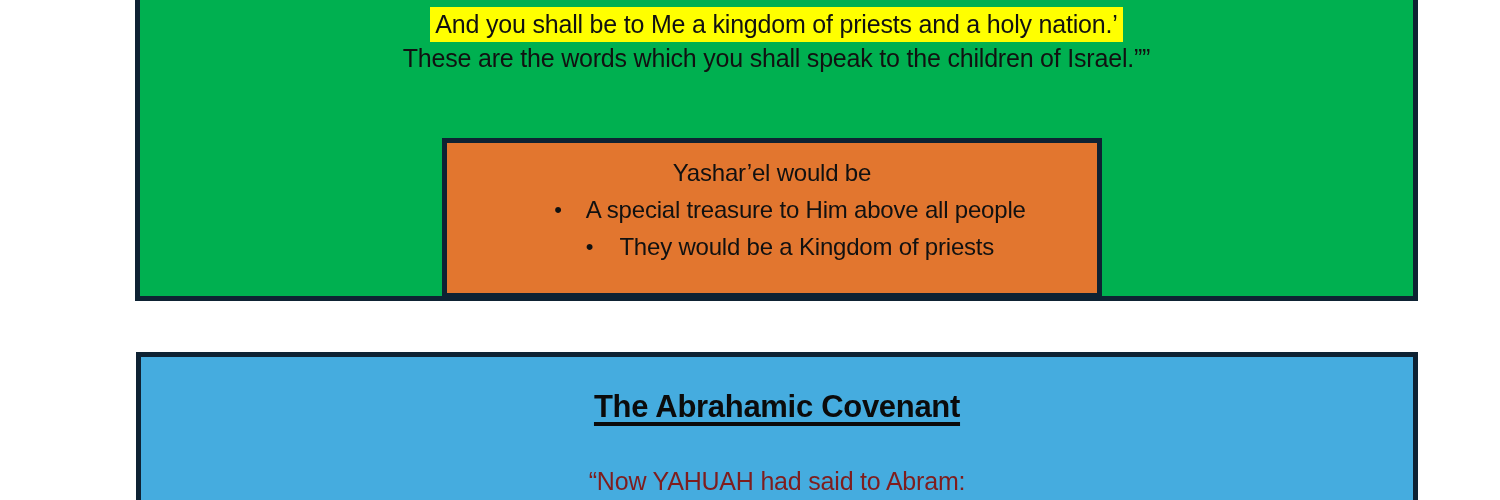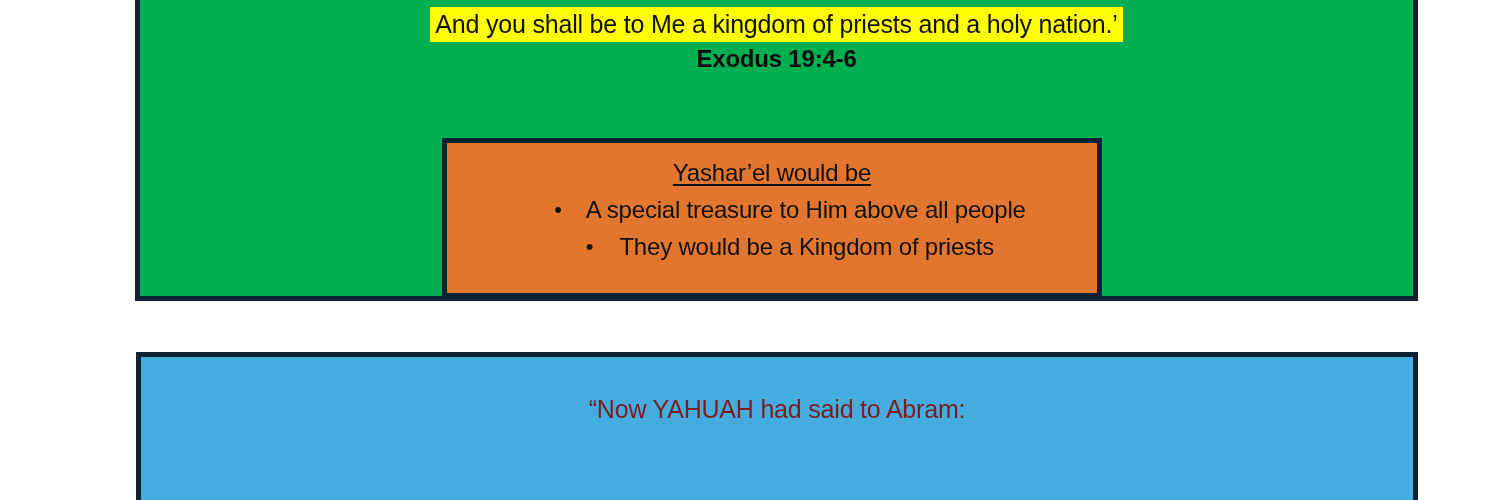--- a/index.html
+++ b/index.html
@@ -77,21 +77,20 @@
     height: 160px;  
     background: #E2762F;
     border: 5px solid #0E2233;
     box-sizing: border-box;
     text-align: center;
   }
   .orange-head {
     font-size: 24px;
     line-height: 36px;
     padding-top: 12px;
-    text-decoration: underline;
     text-underline-offset: 3px;
     color: #111111;
     letter-spacing: -0.2px;
   }
   .bullet-line {
     font-size: 24px;
     line-height: 37px;
     color: #111111;
     white-space: nowrap;
     letter-spacing: -0.2px;
@@ -147,42 +146,43 @@
 
 <div class="slide">
 
   <div class="green-panel">
     <div class="green-inner">
 
       <div class="hl-wrap">
         <span class="highlight">And you shall be to Me a kingdom of priests and a holy nation.’</span>
       </div>
 
+      <div class="verse-line">These are the words which you shall speak to the children of Israel.””</div>
 
-      <div class="ref-line">Exodus 19:4-6</div>
 
       <div class="orange-box">
 
         <div class="orange-head">Yashar’el would be</div>
 
         <div class="bullet-line">
           <span class="bullet-dot">•</span><span class="bullet-gap-1"></span><span>A special treasure to Him above all people</span>
         </div>
 
         <div class="bullet-line">
           <span class="bullet-dot">•</span><span class="bullet-gap-2"></span><span>They would be a Kingdom of priests</span>
         </div>
 
 
       </div>
     </div>
   </div>
 
   <div class="blue-panel">
 
+    <div class="blue-title">The Abrahamic Covenant</div>
 
     <div class="blue-body">“Now YAHUAH had said to Abram:</div>
 
     <div class="blue-body-2"></div>
 
   </div>
 
 </div>
 
 </body></html>

